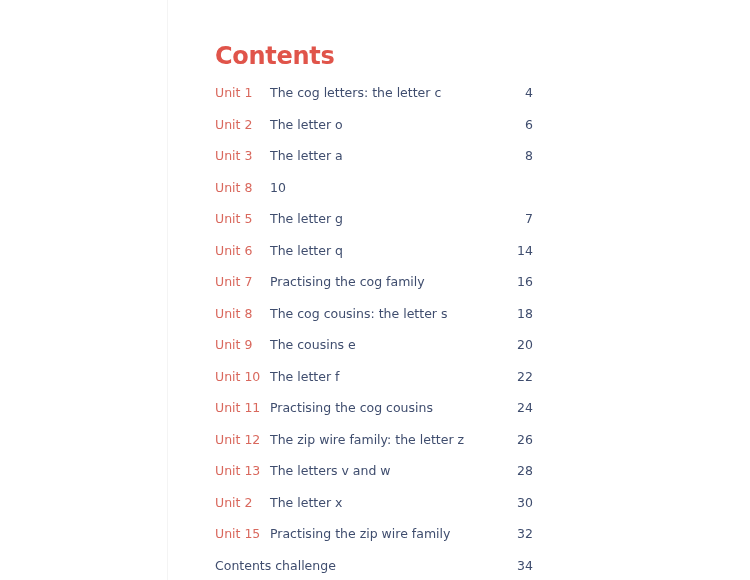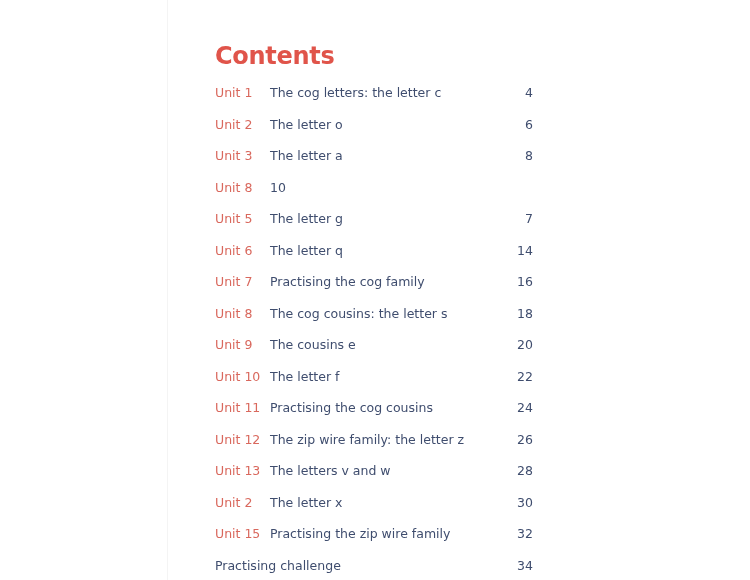--- a/index.html
+++ b/index.html
@@ -156,17 +156,17 @@
   </div>
 
   <div class="toc-row">
     <span class="row-label">Unit 15</span>
     <span class="row-title">Practising the zip wire family</span>
     <span class="row-page">32</span>
   </div>
 
   <div class="toc-row">
 
-    <span class="row-title">Practising challenge</span>
+    <span class="row-title">Contents challenge</span>
     <span class="row-page">34</span>
   </div>
 </div>
 </div>
 
 </body></html>

